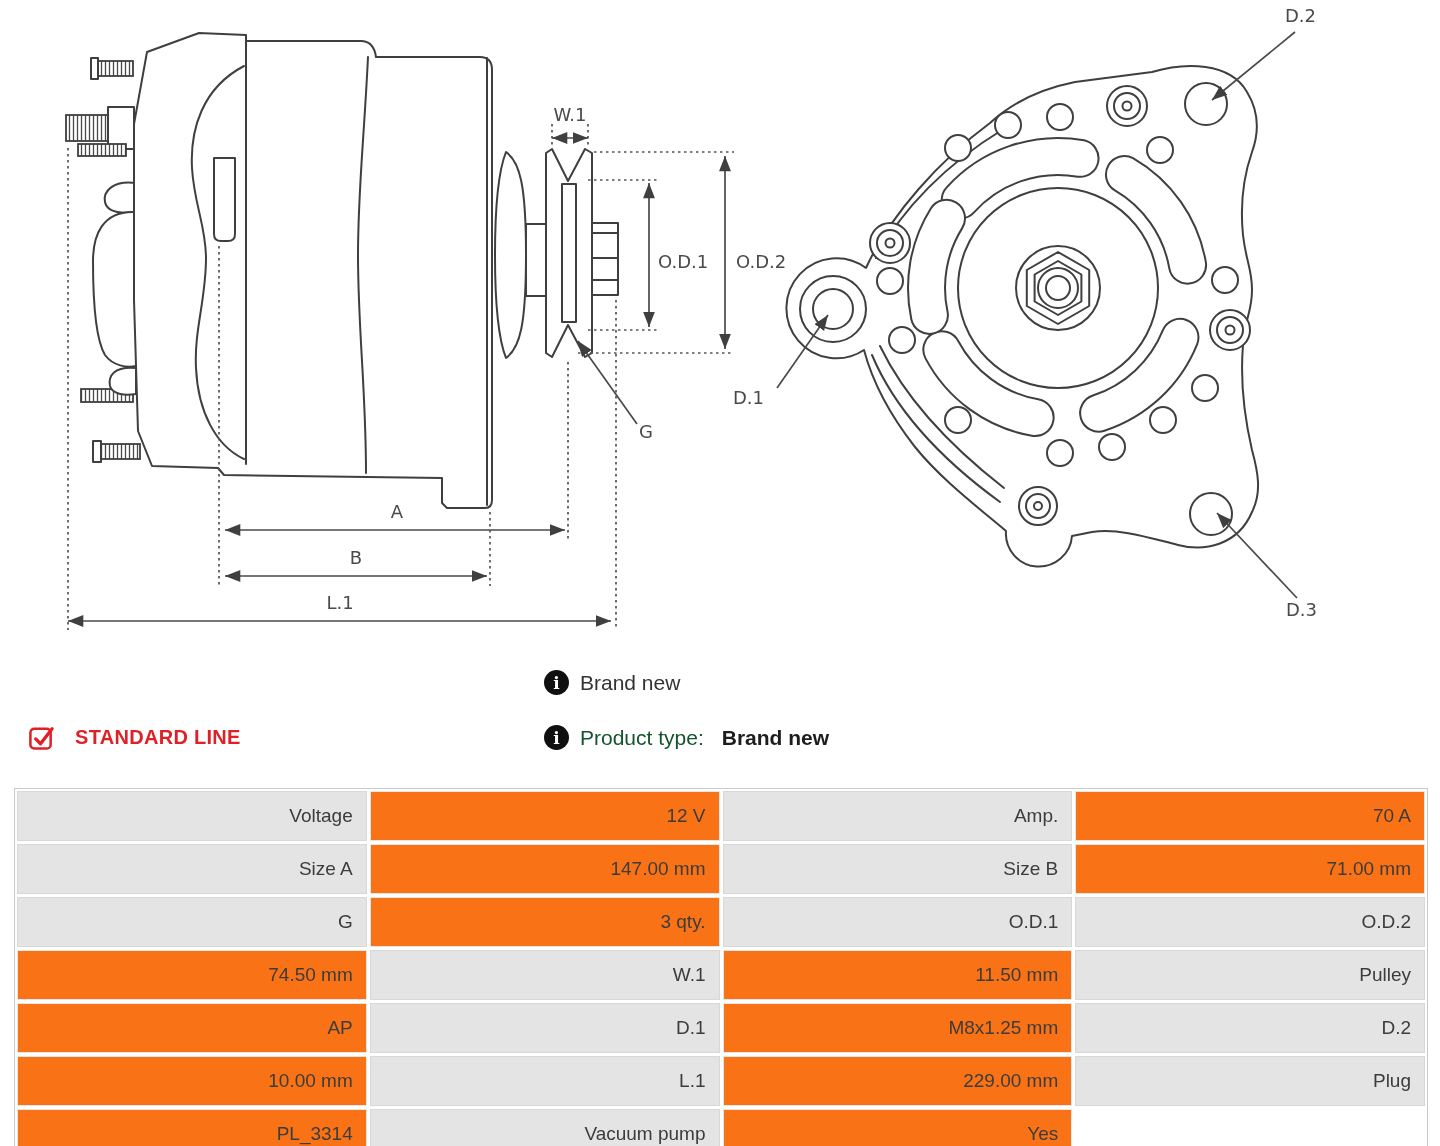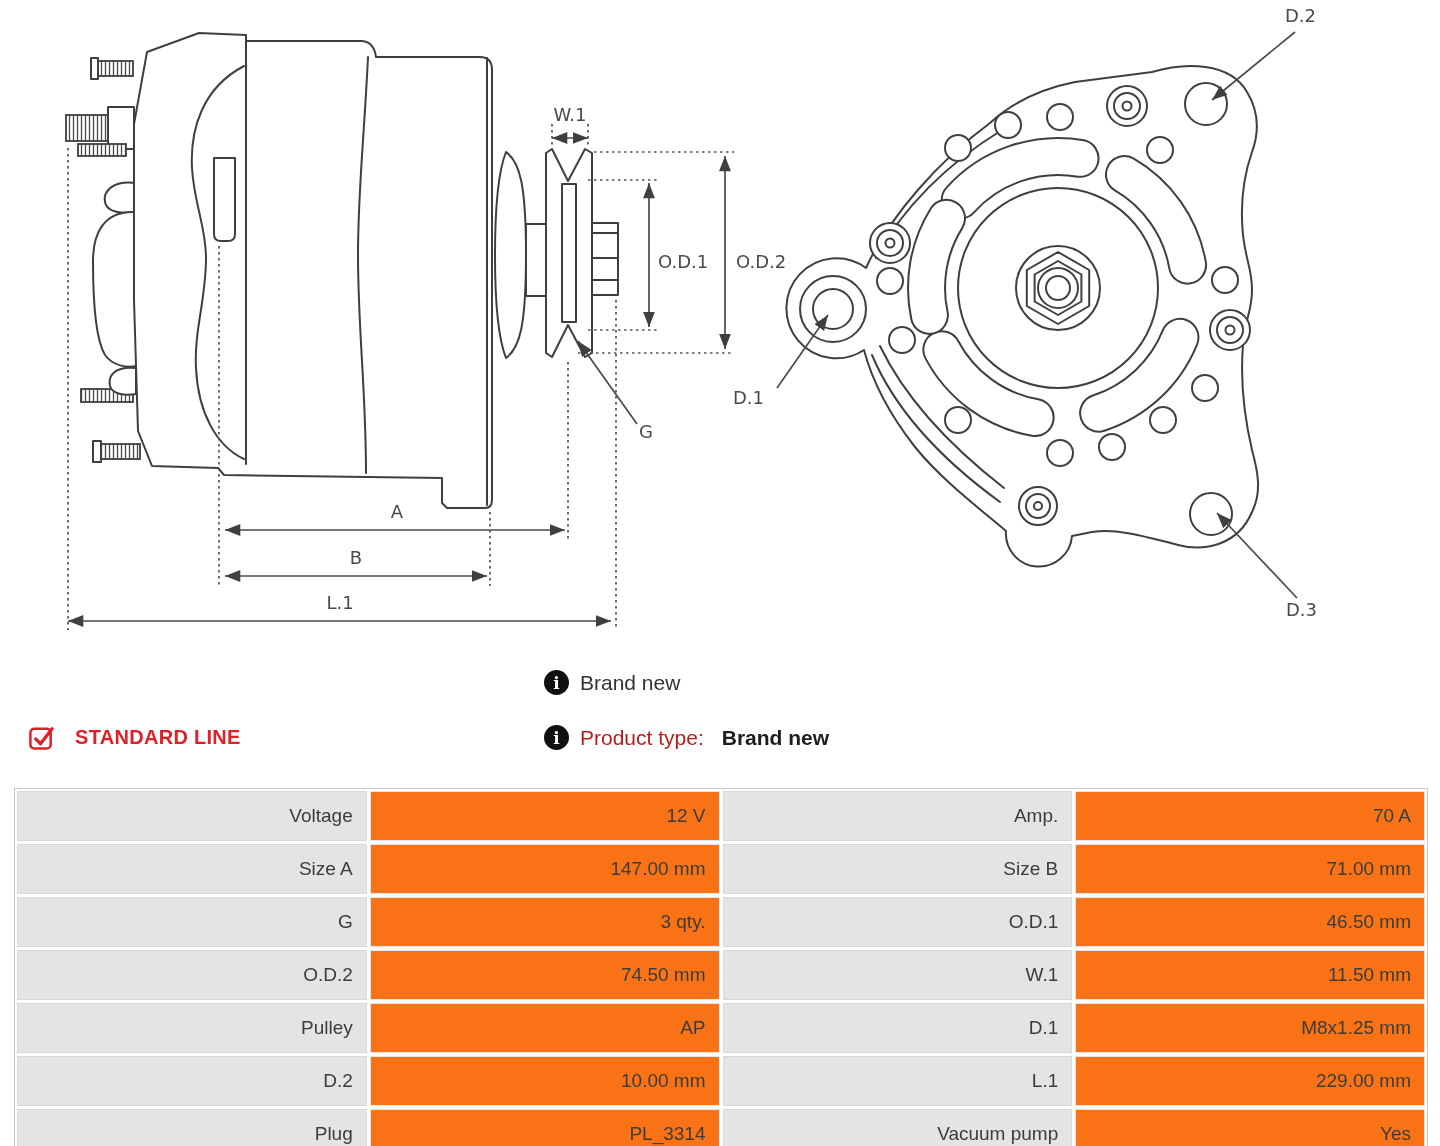--- a/index.html
+++ b/index.html
@@ -11,21 +11,21 @@
   .l{fill:none;stroke:#3f3f3f;stroke-width:2;stroke-linejoin:round;stroke-linecap:round;}
   .dim{fill:none;stroke:#4a4a4a;stroke-width:1.7;}
   .dash{fill:none;stroke:#555;stroke-width:1.7;stroke-dasharray:2.5 3.5;}
   .hatch{fill:url(#hv);stroke:#3f3f3f;stroke-width:1.8;}
   
   .inforow{position:absolute;display:flex;align-items:center;gap:11px;}
   .info-ic{width:25px;height:25px;border-radius:50%;background:#101010;color:#fff;
            display:inline-flex;align-items:center;justify-content:center;
            font-family:"DejaVu Serif", serif;font-weight:bold;font-size:17px;flex:0 0 auto;}
   .cond-text{font-size:21px;color:#333;}
-  .type-label{font-size:21px;color:#b91c1c;}
+  .type-label{font-size:21px;color:#14532d;}
   .type-value{font-size:21px;color:#1d1d1d;font-weight:bold;margin-left:7px;}
   .badge-row{position:absolute;left:28px;top:724px;display:flex;align-items:center;gap:20px;}
   .badge-text{font-size:20px;font-weight:bold;color:#df2127;letter-spacing:.3px;}
   
   .spec-table{position:absolute;left:14px;top:788px;width:1408px;border:1px solid #c9c9c9;
               background:#fff;display:grid;grid-template-columns:repeat(4,1fr);
               gap:3px;padding:2px;}
   .tc{height:48px;line-height:48px;font-size:19px;text-align:right;padding-right:13px;
       overflow:hidden;white-space:nowrap;}
   .tc.lab{background:#e4e4e4;border:1px solid #d8d8d8;}
@@ -220,21 +220,20 @@
     <div class="tc val">70 A</div>
 
     <div class="tc lab">Size A</div>
     <div class="tc val">147.00 mm</div>
     <div class="tc lab">Size B</div>
     <div class="tc val">71.00 mm</div>
 
     <div class="tc lab">G</div>
     <div class="tc val">3 qty.</div>
     <div class="tc lab">O.D.1</div>
-    <div class="tc val">46.50 mm</div>
 
     <div class="tc lab">O.D.2</div>
     <div class="tc val">74.50 mm</div>
     <div class="tc lab">W.1</div>
     <div class="tc val">11.50 mm</div>
 
     <div class="tc lab">Pulley</div>
     <div class="tc val">AP</div>
     <div class="tc lab">D.1</div>
     <div class="tc val">M8x1.25 mm</div>

